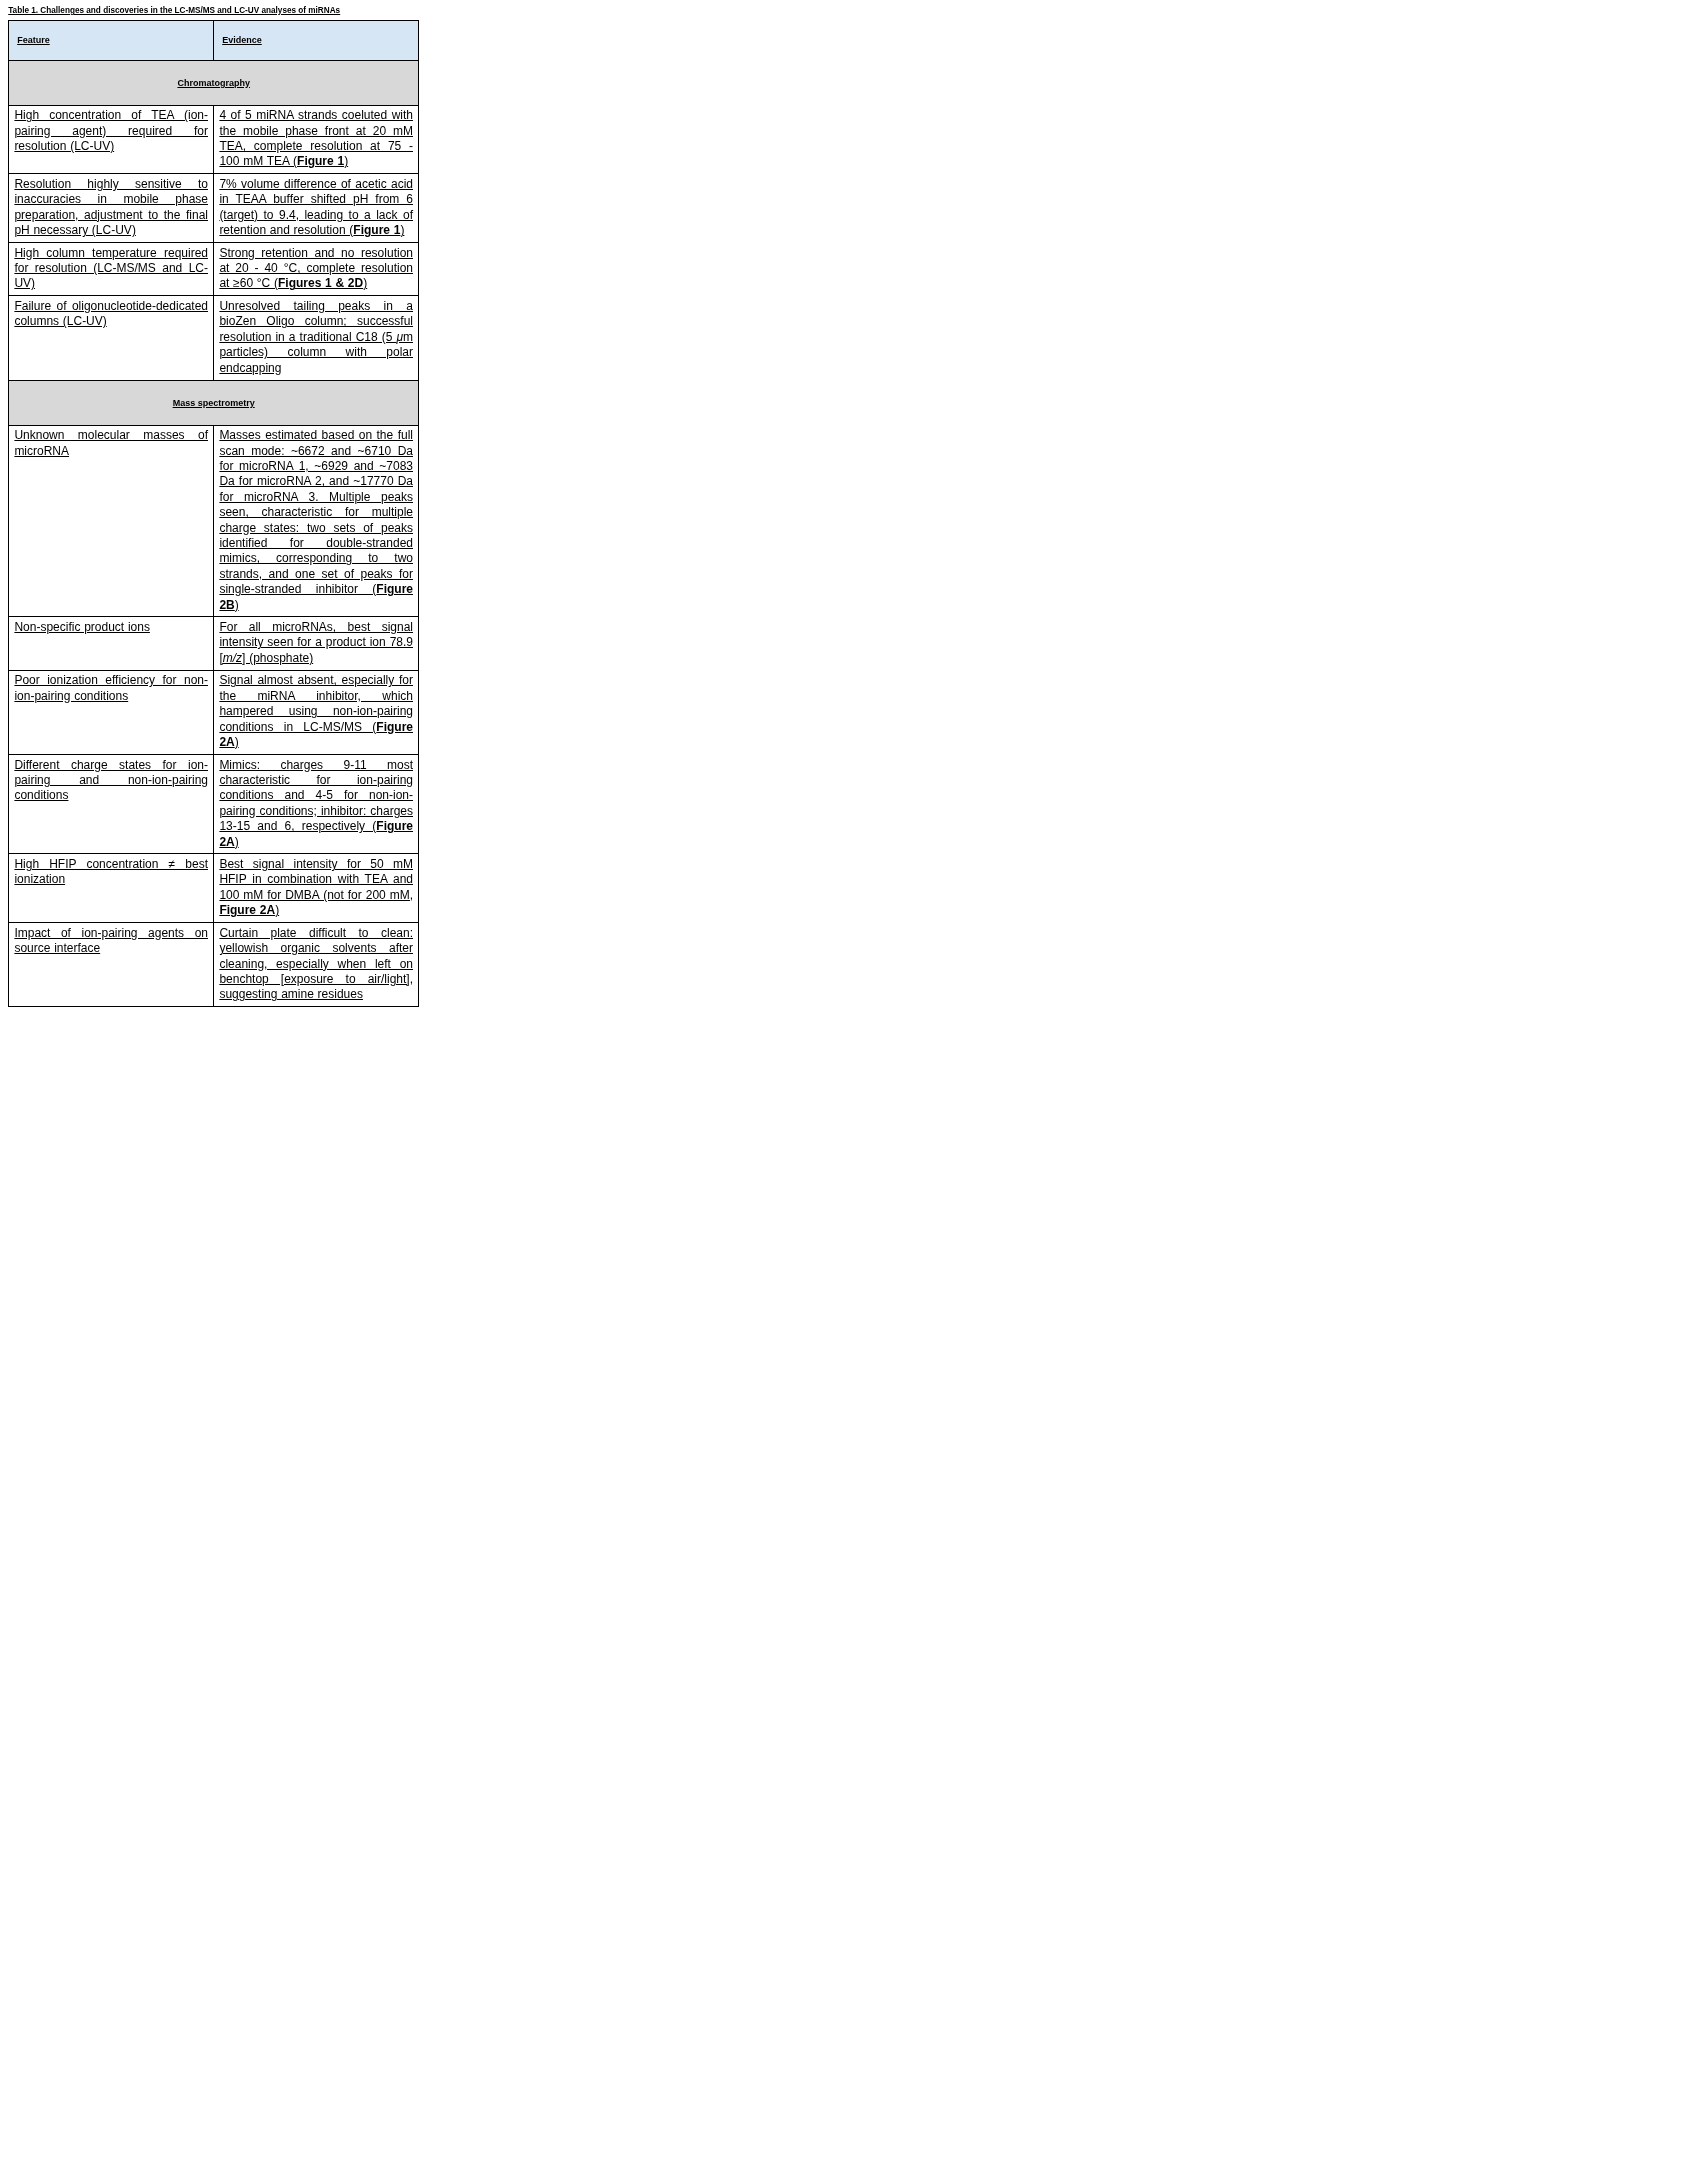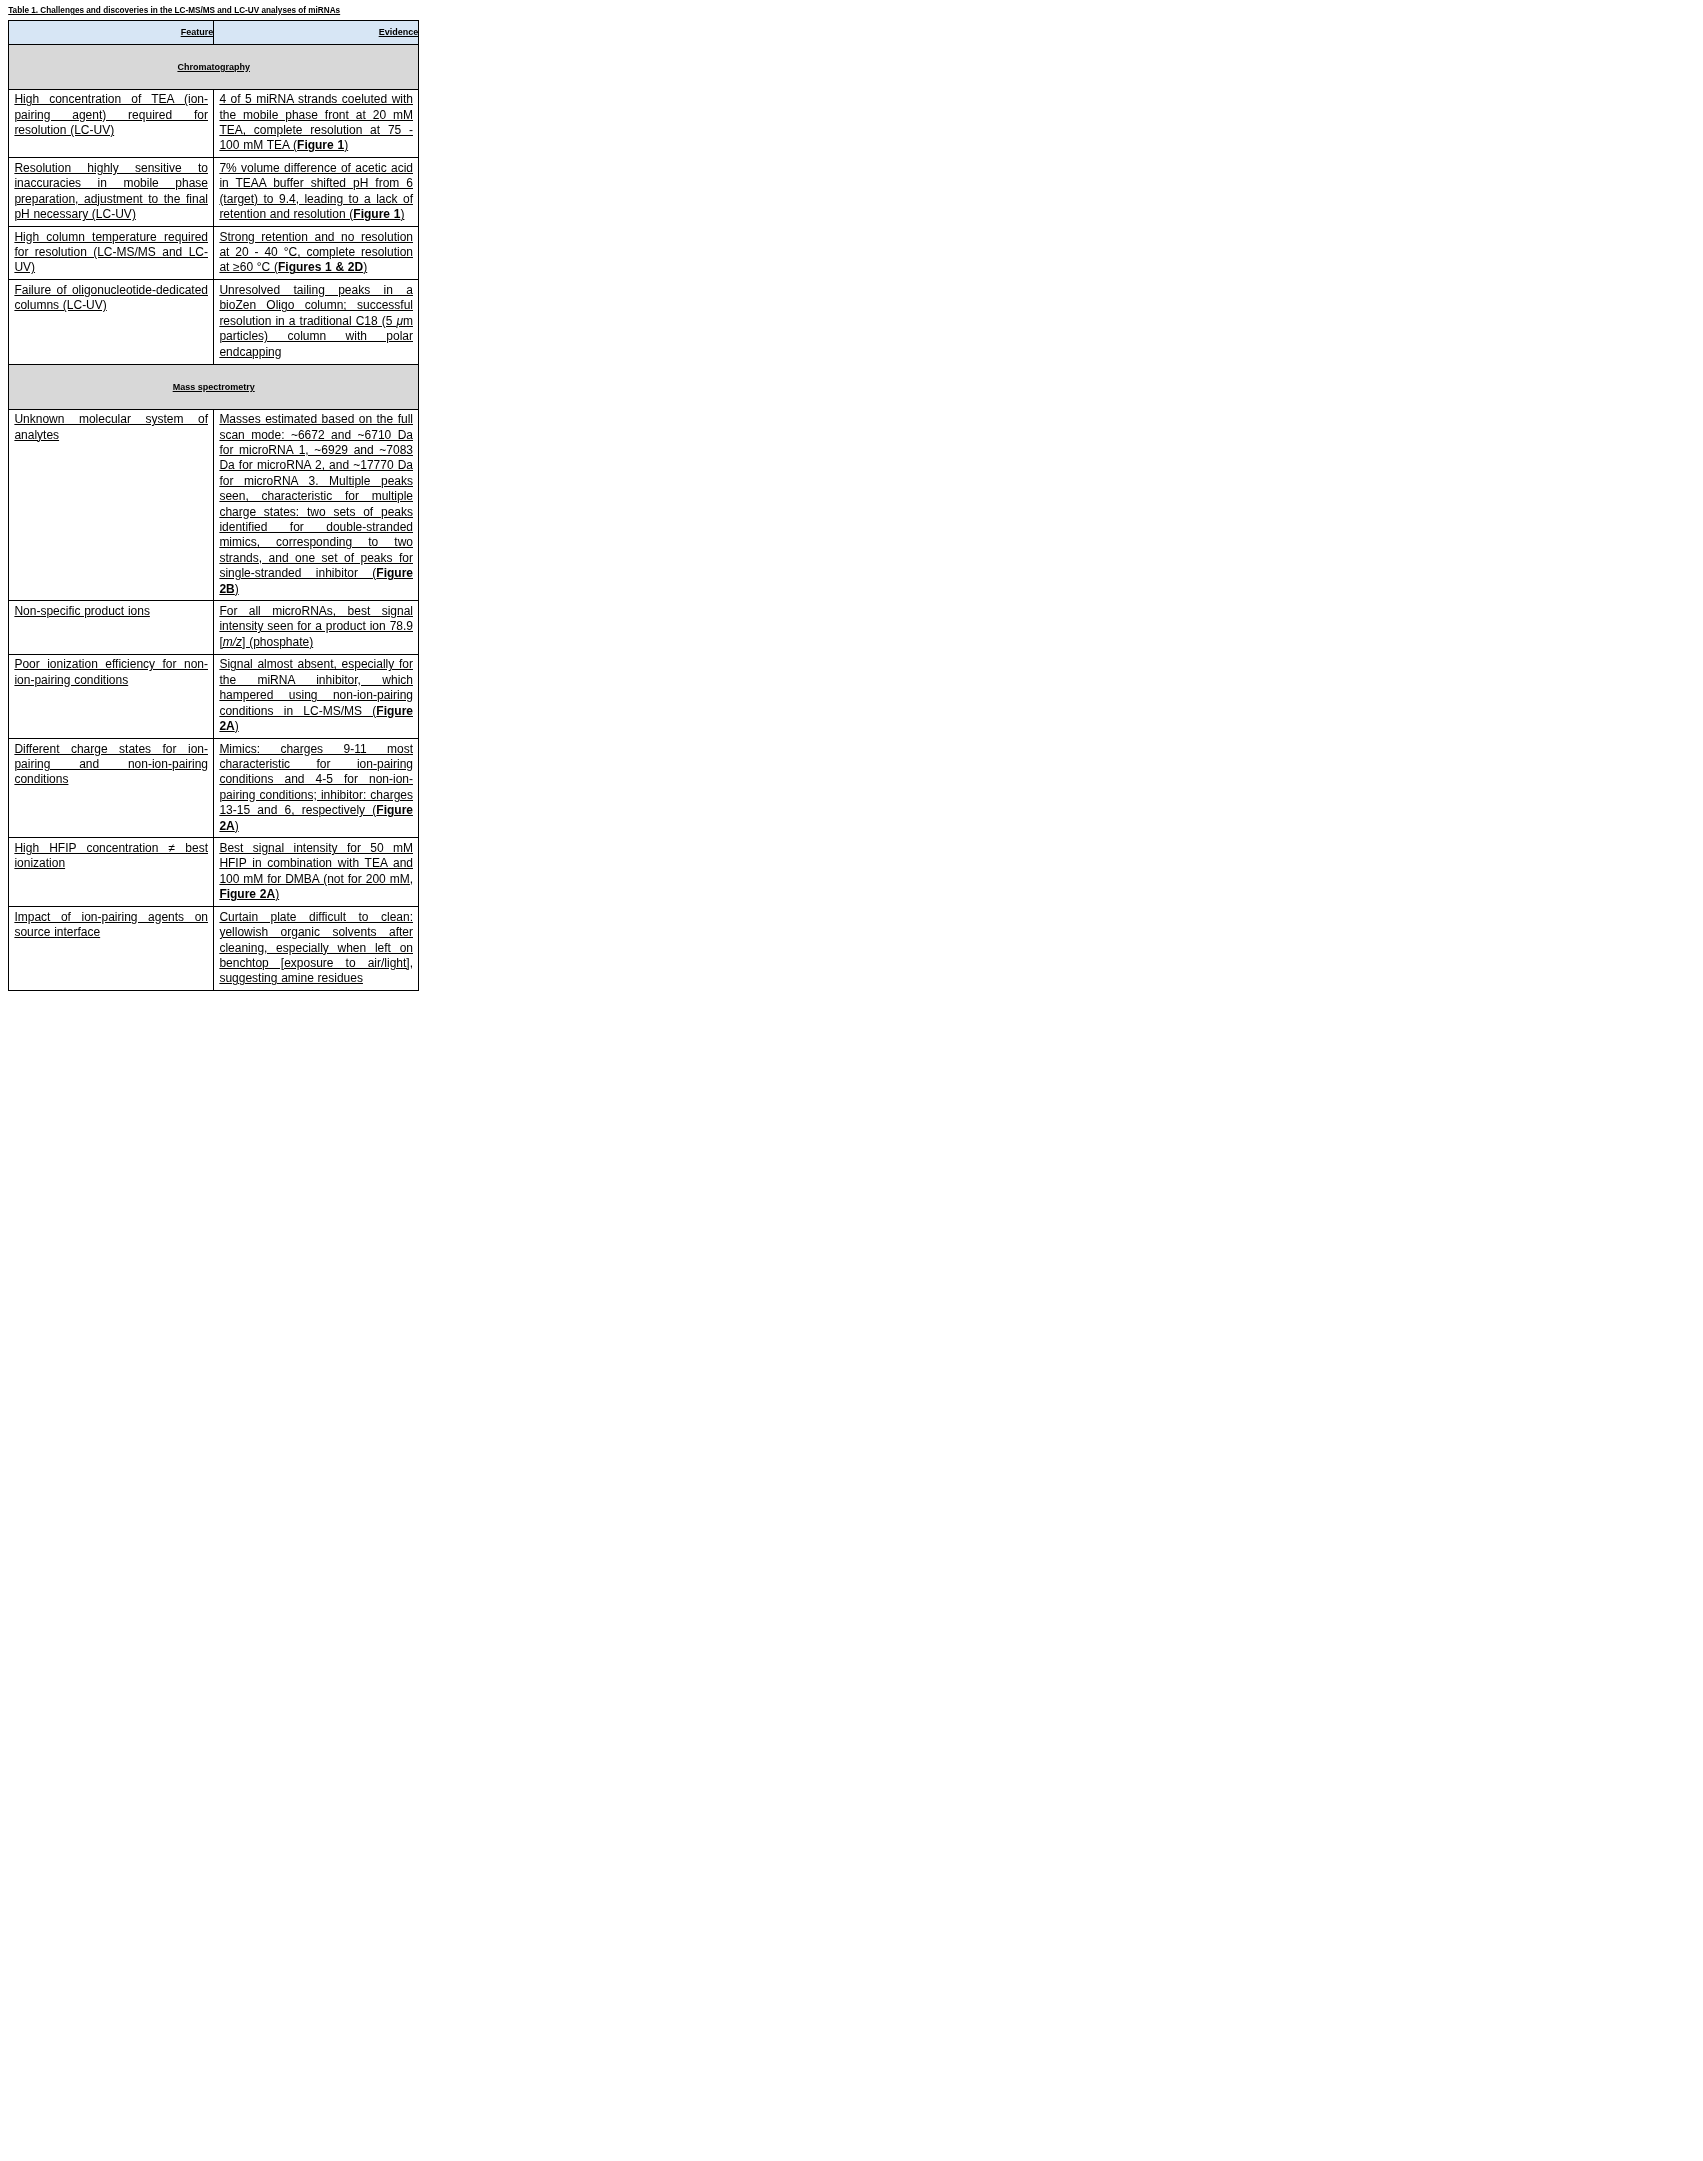--- a/index.html
+++ b/index.html
@@ -37,23 +37,23 @@
   table.main, table.main th, table.main td{
     border:0.9px solid var(--border);
   }
   table.main{border-width:1.3px;}
   th.colhead{
     width:50%;
     height:22.5px;
     background:var(--header-bg);
     font-size:9px;
     font-weight:bold;
-    text-align:right;
+    text-align:left;
     vertical-align:middle;
-    padding:0;
+    padding:8px;
   }
   td.section{
     height:20px;
     background:var(--section-bg);
     font-size:9px;
     font-weight:bold;
     text-align:center;
     vertical-align:middle;
     padding:12px;
   }
@@ -104,21 +104,21 @@
       <tr>
         <td class="cell"><span class="run">Failure of oligonucleotide-dedicated columns (LC-UV)</span></td>
         <td class="cell"><span class="run">Unresolved tailing peaks in a bioZen Oligo column; successful resolution in a traditional C18 (5 </span><span class="run i">μ</span><span class="run">m particles) column with polar endcapping</span></td>
       </tr>
 
       <tr>
         <td class="section" colspan="2">Mass spectrometry</td>
       </tr>
 
       <tr>
-        <td class="cell"><span class="run">Unknown molecular system of analytes</span></td>
+        <td class="cell"><span class="run">Unknown molecular masses of microRNA</span></td>
         <td class="cell"><span class="run">Masses estimated based on the full scan mode: ~6672 and ~6710 Da for microRNA 1, ~6929 and ~7083 Da for microRNA 2, and ~17770 Da for microRNA 3. Multiple peaks seen, characteristic for multiple charge states: two sets of peaks identified for double-stranded mimics, corresponding to two strands, and one set of peaks for single-stranded inhibitor (</span><span class="run b">Figure 2B</span><span class="run">)</span></td>
       </tr>
       <tr>
         <td class="cell"><span class="run">Non-specific product ions</span></td>
         <td class="cell"><span class="run">For all microRNAs, best signal intensity seen for a product ion 78.9 [</span><span class="run i">m/z</span><span class="run">] (phosphate)</span></td>
       </tr>
       <tr>
         <td class="cell"><span class="run">Poor ionization efficiency for non-ion-pairing conditions</span></td>
         <td class="cell"><span class="run">Signal almost absent, especially for the miRNA inhibitor, which hampered using non-ion-pairing conditions in LC-MS/MS (</span><span class="run b">Figure 2A</span><span class="run">)</span></td>
       </tr>

